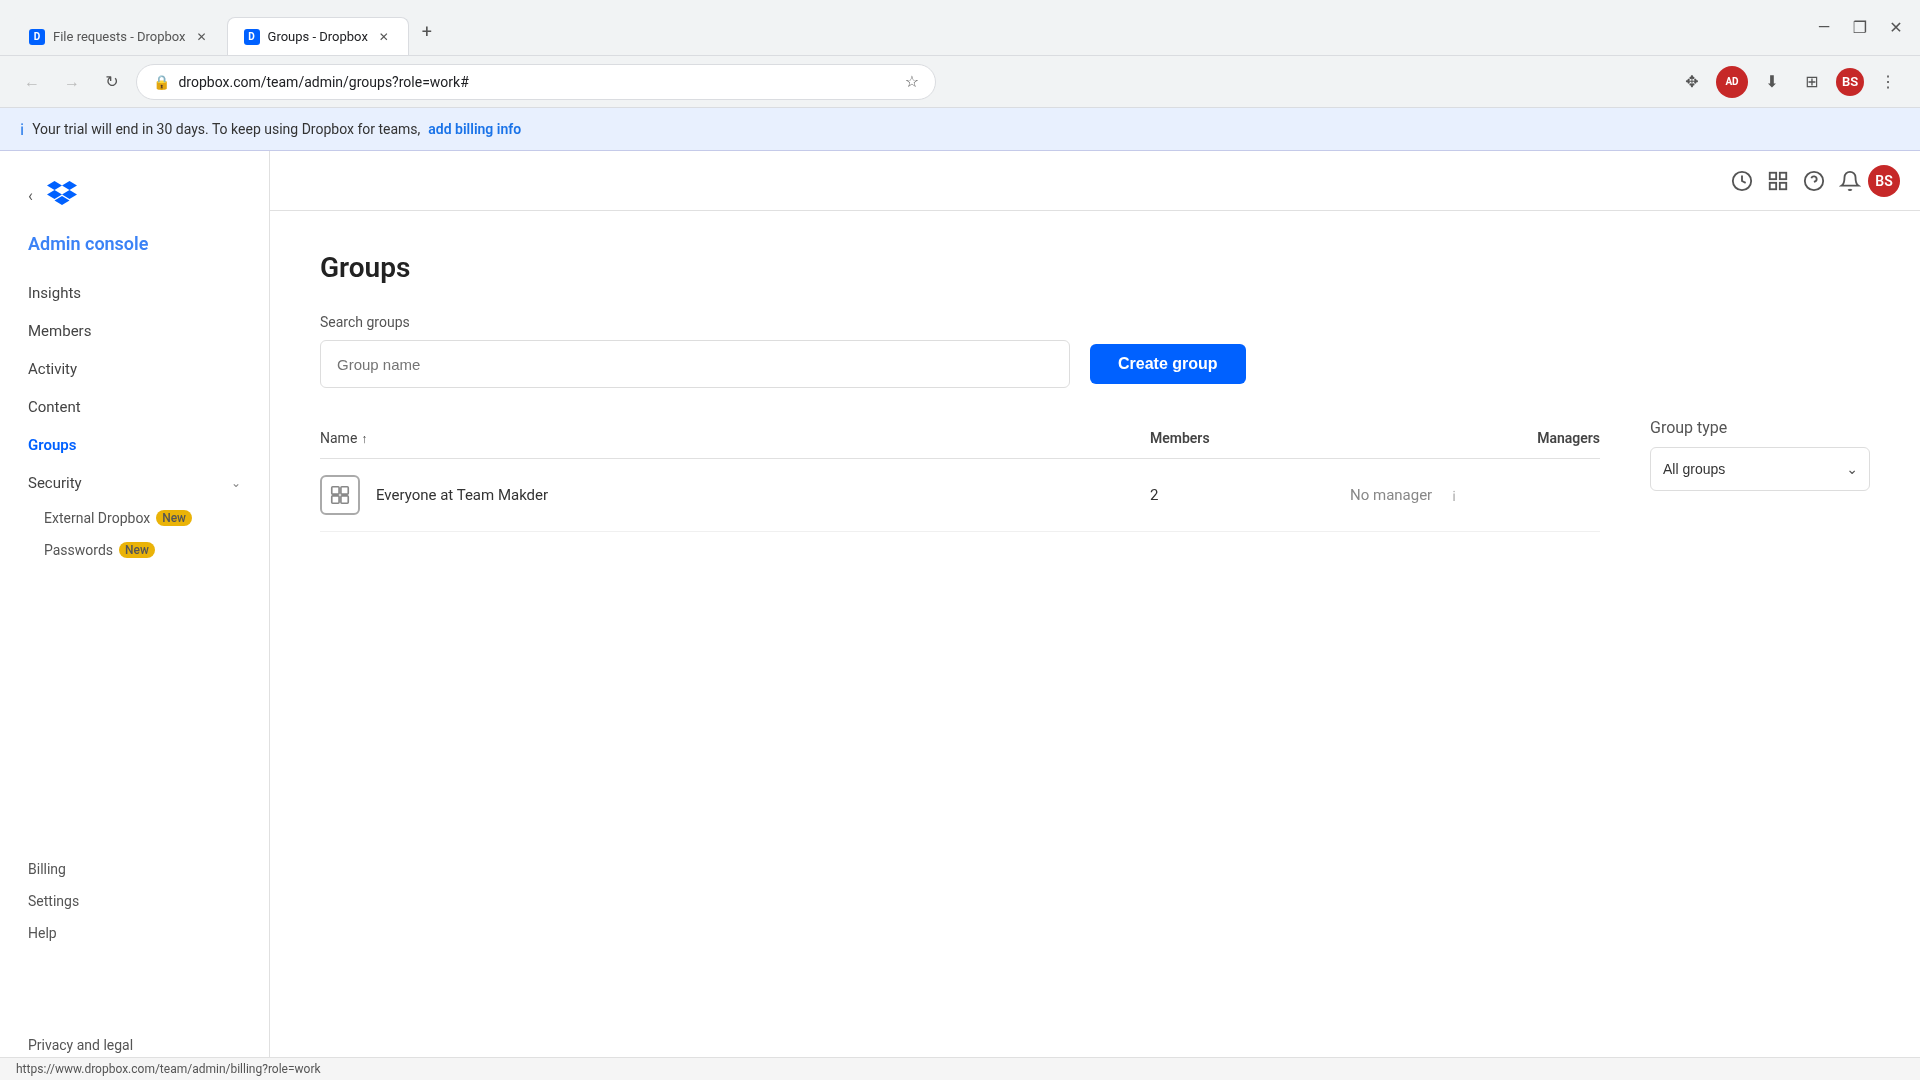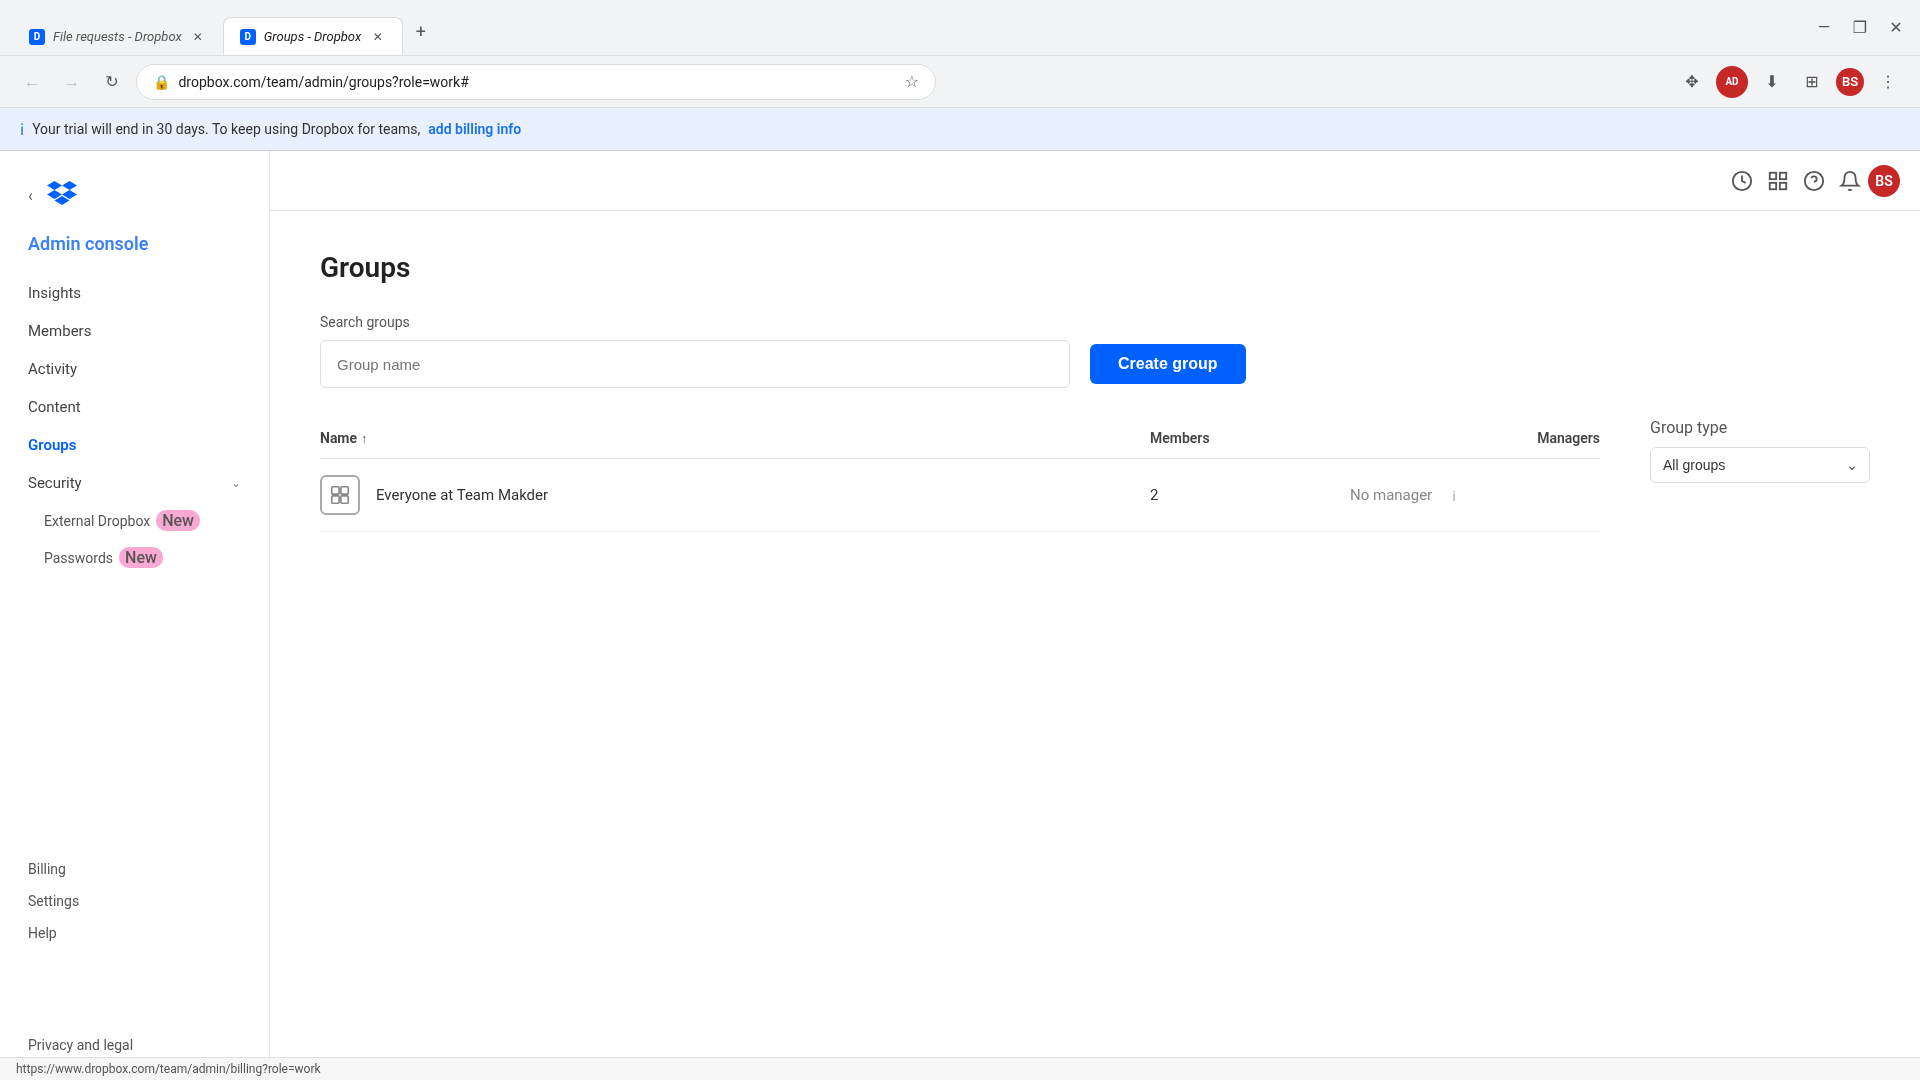--- a/index.html
+++ b/index.html
@@ -5,21 +5,21 @@
     * { margin: 0; padding: 0; box-sizing: border-box; }
     body { font-family: -apple-system, BlinkMacSystemFont, 'Segoe UI', Roboto, sans-serif; background: #fff; width: 1920px; height: 1080px; overflow: hidden; }
 
     
     .browser-chrome { background: #f1f3f4; height: 56px; display: flex; align-items: center; padding: 0 12px; gap: 8px; border-bottom: 1px solid #dadce0; }
     .browser-tabs { display: flex; align-items: flex-end; height: 100%; padding-top: 8px; gap: 0; }
     .browser-tab { display: flex; align-items: center; gap: 8px; padding: 0 16px; height: 38px; border-radius: 8px 8px 0 0; background: #f1f3f4; font-size: 13px; color: #555; cursor: pointer; border: 1px solid transparent; border-bottom: none; min-width: 180px; max-width: 240px; }
     .browser-tab.active { background: #fff; border-color: #dadce0; color: #202124; }
     .tab-favicon { width: 16px; height: 16px; background: #0061ff; border-radius: 3px; flex-shrink: 0; display: flex; align-items: center; justify-content: center; }
     .tab-favicon span { color: white; font-size: 10px; font-weight: bold; }
-    .tab-label { flex: 1; overflow: hidden; text-overflow: ellipsis; white-space: nowrap; font-style: italic; }
+    .tab-label { flex: 1; overflow: hidden; text-overflow: ellipsis; white-space: nowrap; }
     .tab-close { width: 16px; height: 16px; border-radius: 50%; display: flex; align-items: center; justify-content: center; font-size: 12px; color: #555; cursor: pointer; flex-shrink: 0; }
     .tab-new { width: 28px; height: 28px; border-radius: 50%; display: flex; align-items: center; justify-content: center; font-size: 18px; color: #555; cursor: pointer; margin-left: 4px; align-self: center; }
     .win-controls { display: flex; gap: 12px; margin-left: auto; align-items: center; }
     .win-control { width: 24px; height: 24px; display: flex; align-items: center; justify-content: center; font-size: 16px; color: #555; cursor: pointer; }
 
     
     .address-bar-row { background: #f1f3f4; height: 52px; display: flex; align-items: center; padding: 0 16px; gap: 8px; border-bottom: 1px solid #dadce0; }
     .nav-btn { width: 32px; height: 32px; border-radius: 50%; display: flex; align-items: center; justify-content: center; font-size: 16px; color: #555; cursor: pointer; }
     .nav-btn.disabled { color: #bbb; cursor: default; }
     .address-bar { flex: 1; max-width: 800px; height: 36px; border-radius: 18px; background: #fff; border: 1px solid #dadce0; display: flex; align-items: center; padding: 0 16px; gap: 8px; font-size: 14px; color: #202124; }
@@ -44,53 +44,53 @@
     .sidebar-logo { display: flex; align-items: center; gap: 10px; padding: 10px 28px 24px; }
     .sidebar-back { font-size: 16px; color: #555; cursor: pointer; margin-right: 4px; }
     .admin-console-title { font-size: 18px; font-weight: 600; color: #3b82f6; padding: 0 28px 20px; }
     .sidebar-nav { flex: 1; }
     .sidebar-item { padding: 10px 28px; font-size: 15px; color: #444; cursor: pointer; display: flex; align-items: center; gap: 6px; }
     .sidebar-item.active { color: #0061ff; font-weight: 600; }
     .sidebar-item.has-children { }
     .chevron { font-size: 12px; color: #888; margin-left: auto; }
     .sidebar-sub { padding-left: 44px; }
     .sidebar-sub-item { padding: 8px 28px 8px 0; font-size: 14px; color: #555; cursor: pointer; display: flex; align-items: center; gap: 6px; }
-    .badge-new { background: #f9a8d4; color: #555; font-size: 16px; padding: 1px 6px; border-radius: 10px; font-weight: 500; }
+    .badge-new { background: #eab308; color: #555; font-size: 12px; padding: 1px 6px; border-radius: 10px; font-weight: 500; }
     .sidebar-bottom { padding: 20px 28px 0; }
     .sidebar-bottom-item { padding: 8px 0; font-size: 14px; color: #555; cursor: pointer; }
 
     
     .content { flex: 1; padding: 40px 50px; overflow-y: auto; background: #fff; }
     .page-title { font-size: 28px; font-weight: 600; color: #222; margin-bottom: 30px; }
 
     
     .search-label { font-size: 14px; color: #555; margin-bottom: 10px; }
     .search-row { display: flex; align-items: center; gap: 20px; margin-bottom: 30px; }
     .search-input { flex: 1; max-width: 750px; height: 48px; border: 1px solid #ddd; border-radius: 6px; padding: 0 16px; font-size: 15px; color: #999; outline: none; }
     .create-group-btn { background: #0061ff; color: white; border: none; border-radius: 6px; padding: 0 28px; height: 40px; font-size: 16px; font-weight: 600; cursor: pointer; white-space: nowrap; }
 
     
     .table-header { display: flex; align-items: center; padding: 12px 0; border-bottom: 1px solid #e0e0e0; }
-    .col-name { flex: 1; font-size: 14px; font-weight: 700; color: #444; display: flex; align-items: flex-end; gap: 4px; }
+    .col-name { flex: 1; font-size: 14px; font-weight: 400; color: #444; display: flex; align-items: flex-end; gap: 4px; }
     .sort-arrow { font-size: 12px; color: #444; }
     .col-members { width: 200px; font-size: 14px; font-weight: 600; color: #444; text-align: left; }
     .col-managers { width: 250px; font-size: 14px; font-weight: 600; color: #444; text-align: right; }
 
     .table-row { display: flex; align-items: center; padding: 16px 0; border-bottom: 1px solid #f0f0f0; cursor: pointer; }
     .group-icon { width: 40px; height: 40px; border: 2px solid #aaa; border-radius: 6px; display: flex; align-items: center; justify-content: center; margin-right: 16px; flex-shrink: 0; }
     .group-name { font-size: 15px; color: #333; flex: 1; }
     .col-members-val { width: 200px; font-size: 15px; color: #333; }
     .col-managers-val { width: 250px; font-size: 15px; color: #888; display: flex; align-items: center; gap: 20px; }
     .info-icon-sm { font-size: 14px; color: #aaa; cursor: pointer; }
 
     
     .group-type-section { margin-left: 20px; min-width: 220px; }
     .group-type-label { font-size: 16px; color: #555; margin-bottom: 10px; }
     .group-type-dropdown { position: relative; display: inline-block; }
-    .group-type-dropdown select { width: 220px; height: 36px; border: 1px solid #ddd; border-radius: 6px; padding: 0 12px; font-size: 14px; color: #333; background: white; cursor: pointer; appearance: none; outline: none; }
+    .group-type-dropdown select { width: 220px; height: 44px; border: 1px solid #ddd; border-radius: 6px; padding: 0 12px; font-size: 14px; color: #333; background: white; cursor: pointer; appearance: none; outline: none; }
     .dropdown-arrow { position: absolute; right: 12px; top: 50%; transform: translateY(-50%); font-size: 14px; color: #555; pointer-events: none; }
     .header-icon { width: 36px; height: 36px; border-radius: 50%; display: flex; align-items: center; justify-content: center; font-size: 18px; color: #555; cursor: pointer; }
     .header-avatar { width: 32px; height: 32px; border-radius: 50%; background: #c62828; color: white; font-size: 14px; font-weight: 600; display: flex; align-items: center; justify-content: center; cursor: pointer; }
 
     .top-bar { display: flex; align-items: center; justify-content: flex-end; padding: 8px 20px; border-bottom: 1px solid #e0e0e0; height: 60px; }
 
     .status-bar { background: #f5f5f5; padding: 4px 16px; font-size: 12px; color: #555; border-top: 1px solid #e0e0e0; position: fixed; bottom: 0; left: 0; right: 0; }
   </style>
 </head>
 <body>

